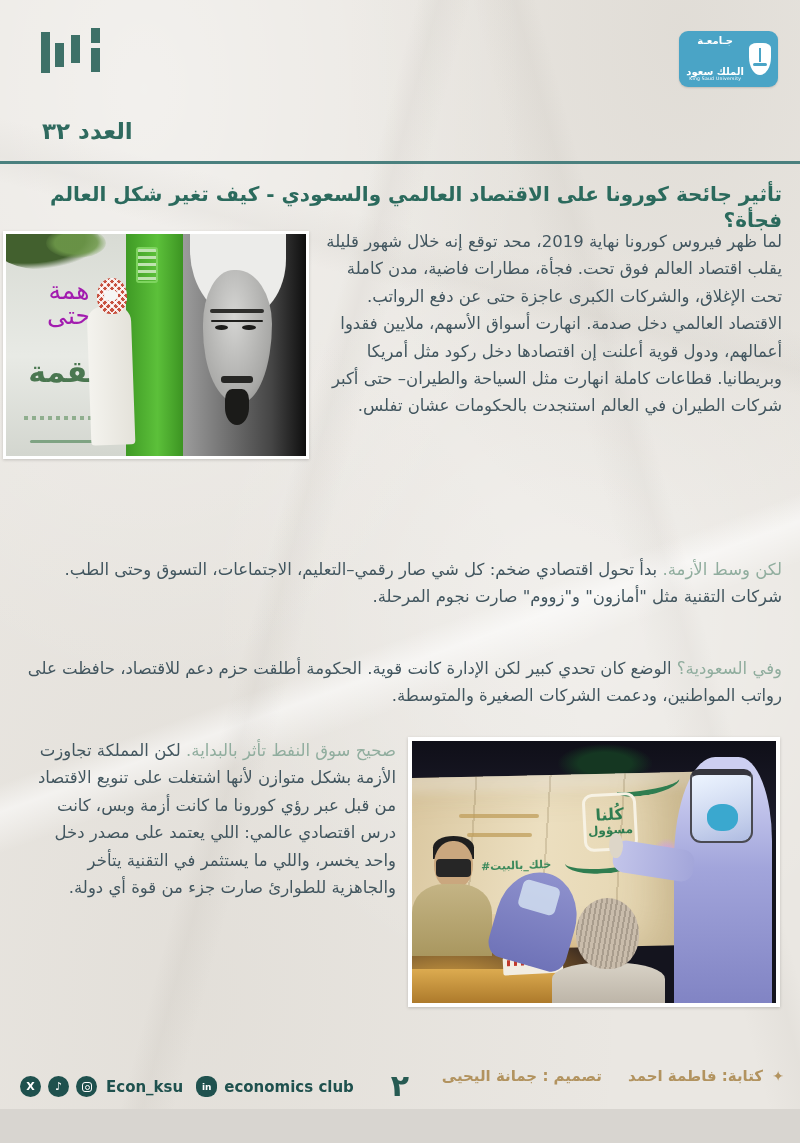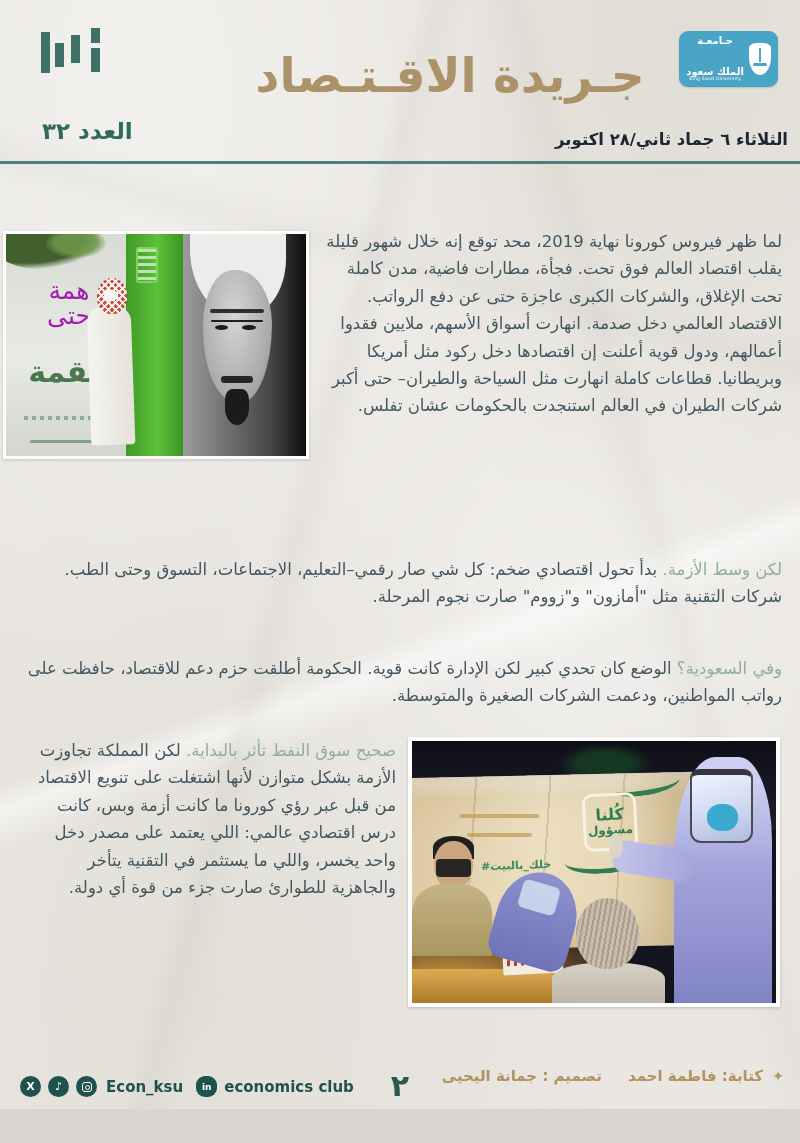--- a/index.html
+++ b/index.html
@@ -233,25 +233,24 @@
       <div class="ksu-l1">جـامعـة</div>
       <div class="ksu-l2">الملك سعود</div>
       <div class="ksu-l3">King Saud University</div>
     </div>
     <div class="ksu-shield">
         <i></i>
         <em></em>
       </div>
   </div>
 
-  <div class="masthead">جـريدة الاقـتـصاد</div>
   <div class="issue">العدد ٣٢</div>
-  <div class="date">الثلاثاء ٦ جماد ثاني/٢٨ اكتوبر</div>
   <div class="rule"></div>
 
+  <h1 class="headline">تأثير جائحة كورونا على الاقتصاد العالمي والسعودي - كيف تغير شكل العالم فجأة؟</h1>
 
   <div class="sec1">
     <figure class="frame img1">
       <div class="photo photo1">
         <div class="m-wall"></div>
         <div class="m-leaf1"></div>
         <div class="m-leaf2"></div>
         <div class="m-cal1">همة حتى</div>
         <div class="m-cal2">القمة</div>
         <div class="m-dotrow"></div>

